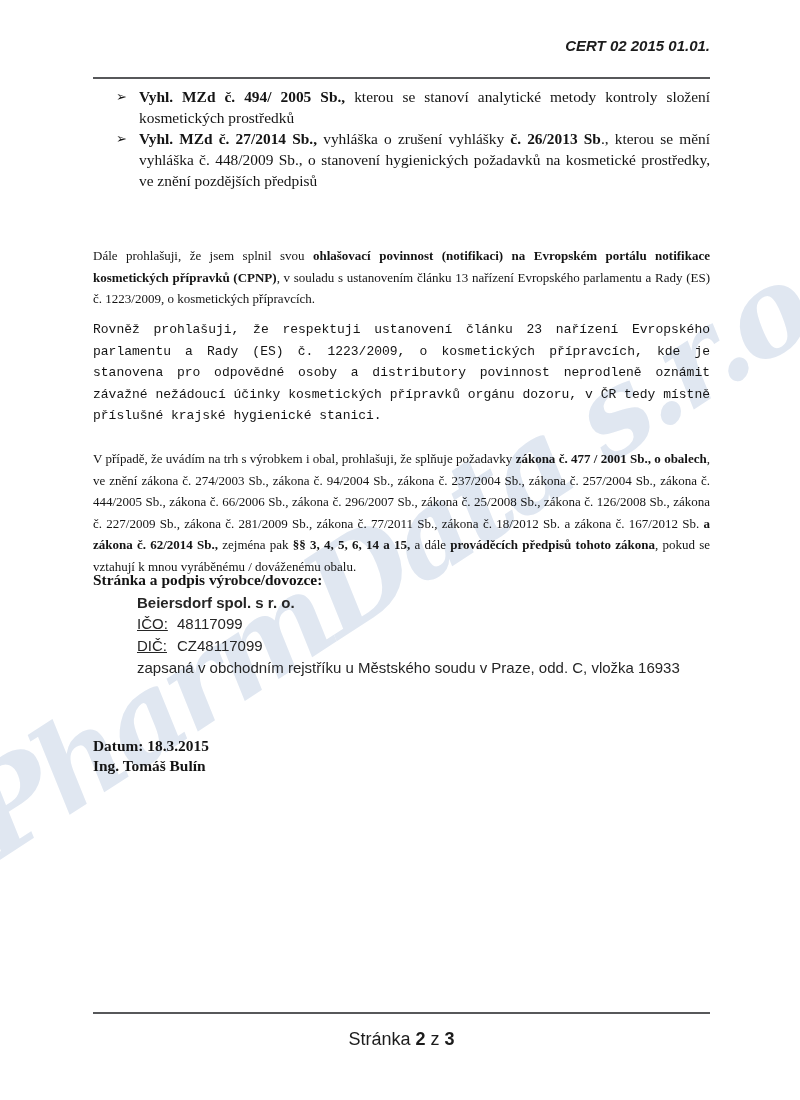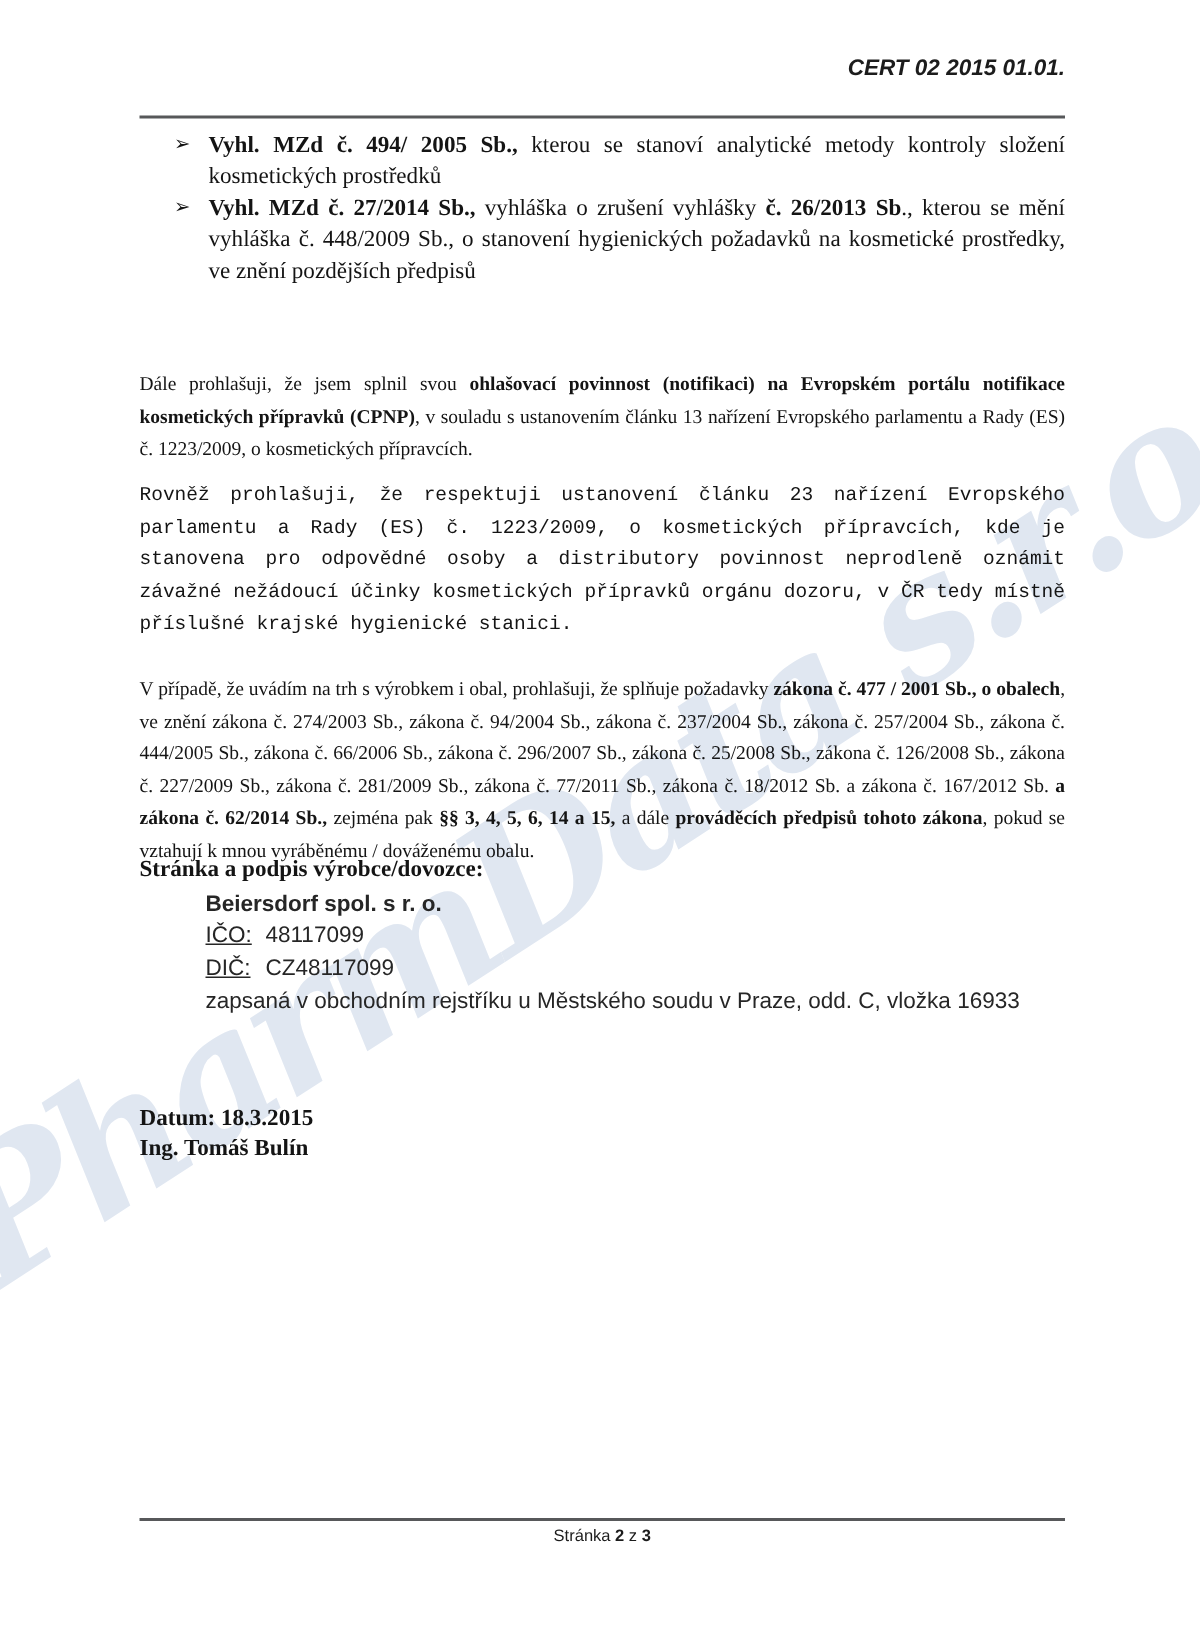--- a/index.html
+++ b/index.html
@@ -37,22 +37,22 @@
   .sig-heading{font-weight:700;}
   .company-block{margin-left:44px;margin-top:1px;
     font-family:"Liberation Sans",sans-serif;font-size:15px;line-height:21.7px;color:#262626;}
   .company-name{font-weight:700;}
   .id-label{display:inline-block;width:40px;text-decoration:underline;}
   
   .dateline{top:736px;display:flex;justify-content:space-between;
     font-weight:700;font-size:15.4px;line-height:20px;flex-direction:column;}
   .signer{margin-right:28px;}
   
-  .footer{top:1012px;border-top:2px solid #57585a;padding-top:4px;
-    text-align:center;font-family:"Liberation Sans",sans-serif;font-size:11px;color:#1c1c1c;}
+  .footer{top:1012px;border-top:2px solid #57585a;padding-top:15px;
+    text-align:center;font-family:"Liberation Sans",sans-serif;font-size:18px;color:#1c1c1c;}
 </style>
 </head>
 <body>
 
 <div class="page">
 
   <div class="watermark" style="color: rgb(224, 231, 241);">PharmData s.r.o.</div>
 
   <div class="layer header">
     <span>CERT 02 2015 01.01.</span>

